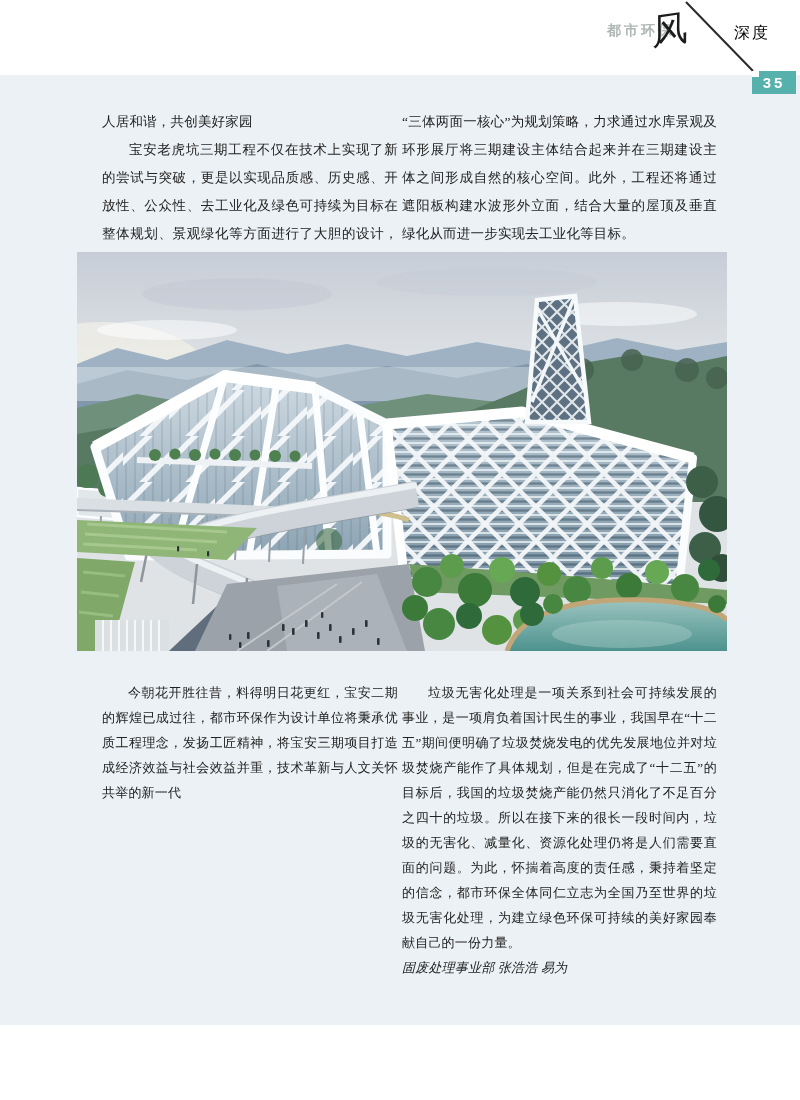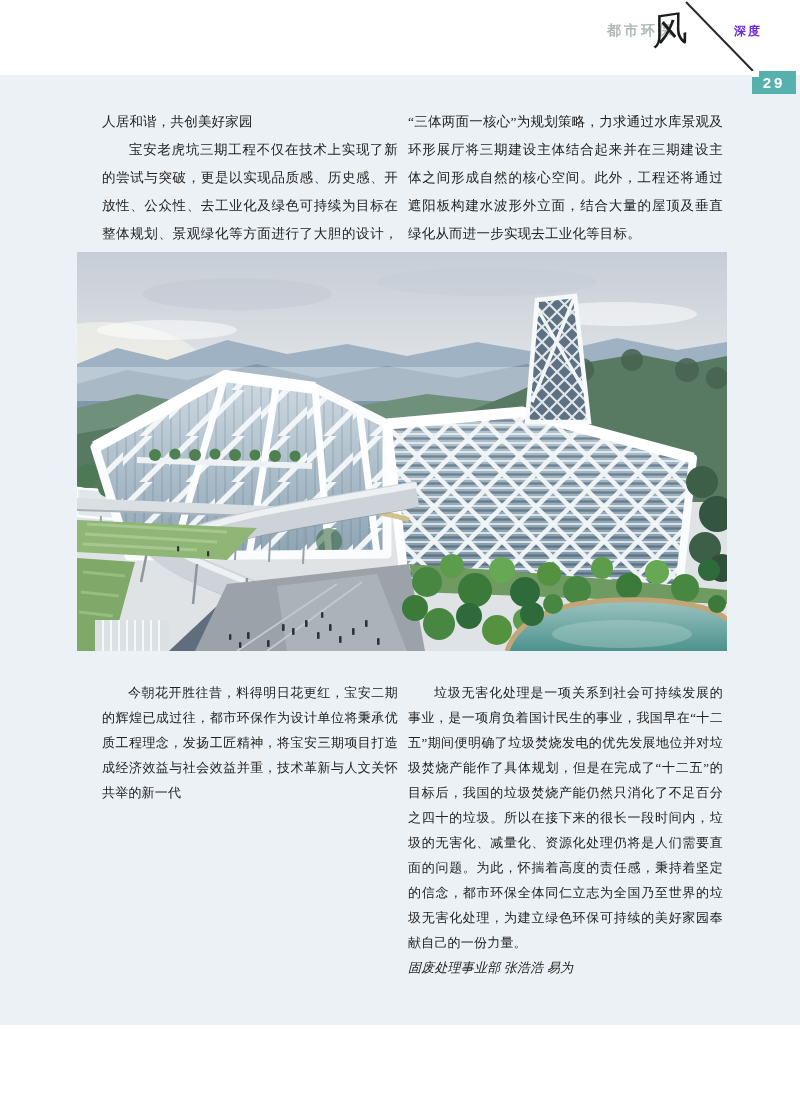--- a/index.html
+++ b/index.html
@@ -6,28 +6,28 @@
   html,body{width:800px;height:1100px;background:#ffffff;font-family:"Liberation Serif",serif;}
   .page{position:relative;width:800px;height:1100px;overflow:hidden;background:#fff;}
   .sheet{position:absolute;left:0;top:75px;width:800px;height:950px;background:#ecf1f5;}
   
   .logo{position:absolute;left:599px;top:22px;font-family:"Liberation Sans",sans-serif;
         font-size:14px;font-weight:bold;color:#b0b8b4;letter-spacing:3px;margin-left:8px;}
   .calli{position:absolute;left:652px;top:6px;font-size:36px;color:#1c1c1c;
          font-family:"Liberation Serif",serif;transform:rotate(-8deg) skewX(-8deg);}
   .diag{position:absolute;left:0;top:0;}
   .section{position:absolute;left:734px;top:23px;font-family:"Liberation Sans",sans-serif;
-           font-size:12px;font-weight:bold;color:#6d28d9;letter-spacing:2px;}
+           font-size:16px;font-weight:normal;color:#000000;letter-spacing:2px;}
   .pageno{position:absolute;left:752px;top:71px;width:44px;height:23px;background:#56b1ad;
           color:#fff;font-family:"Liberation Sans",sans-serif;font-weight:bold;font-size:15px;
           text-align:center;line-height:23px;letter-spacing:3px;}
   .pageno::before{content:"";position:absolute;left:0;top:0;width:7px;height:6px;background:#fdfdfd;}
   
   .cols{position:absolute;left:102px;width:621px;display:grid;
-        grid-template-columns:296px 315px;column-gap:10px;}
+        grid-template-columns:296px 315px;column-gap:4px;}
   .cols.top{top:108px;}
   .cols.bottom{top:680px;}
   .cols p{font-size:13.5px;color:#222;text-align:justify;line-height:28px;letter-spacing:.2px;}
   .cols.bottom p{font-size:13px;line-height:25px;}
   .indent{text-indent:2em;}
   .byline{text-align:left;padding-right:12px;color:#2b2b2b;font-style:italic;}
   
   .figure{position:absolute;left:77px;top:252px;width:650px;height:399px;overflow:hidden;background:#dfe3e6;}
 </style>
 </head>
@@ -36,21 +36,21 @@
 <div class="page">
   <div class="sheet"></div>
 
   <header>
     <span class="logo">都市环保</span>
     <span class="calli">风</span>
     <svg class="diag" width="800" height="100">
       <line x1="686" y1="2" x2="753" y2="71" stroke="#2a2a2a" stroke-width="2"></line>
     </svg>
     <span class="section">深度</span>
-    <div class="pageno">29</div>
+    <div class="pageno">35</div>
   </header>
 
   <section class="cols top">
     <div class="col">
       <p class="heading">人居和谐，共创美好家园</p>
       <p class="indent">宝安老虎坑三期工程不仅在技术上实现了新的尝试与突破，更是以实现品质感、历史感、开放性、公众性、去工业化及绿色可持续为目标在整体规划、景观绿化等方面进行了大胆的设计，项目以</p>
     </div>
     <div class="col">
       <p>“三体两面一核心”为规划策略，力求通过水库景观及环形展厅将三期建设主体结合起来并在三期建设主体之间形成自然的核心空间。此外，工程还将通过遮阳板构建水波形外立面，结合大量的屋顶及垂直绿化从而进一步实现去工业化等目标。</p>
     </div>

